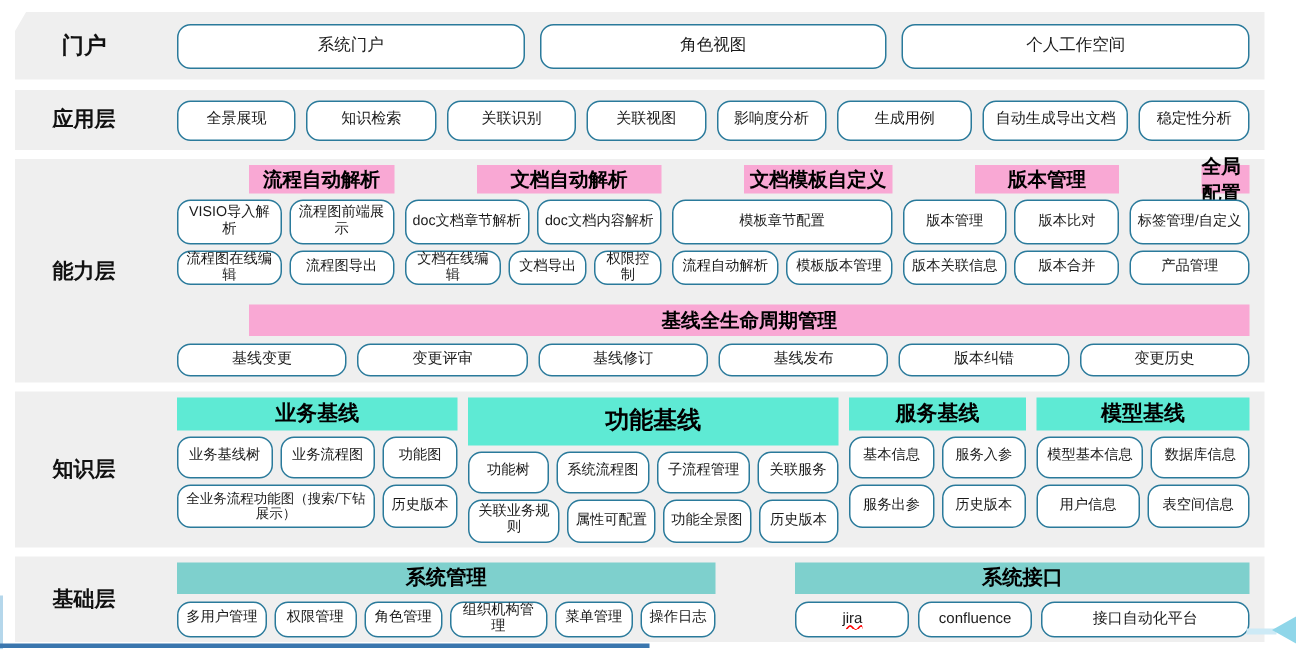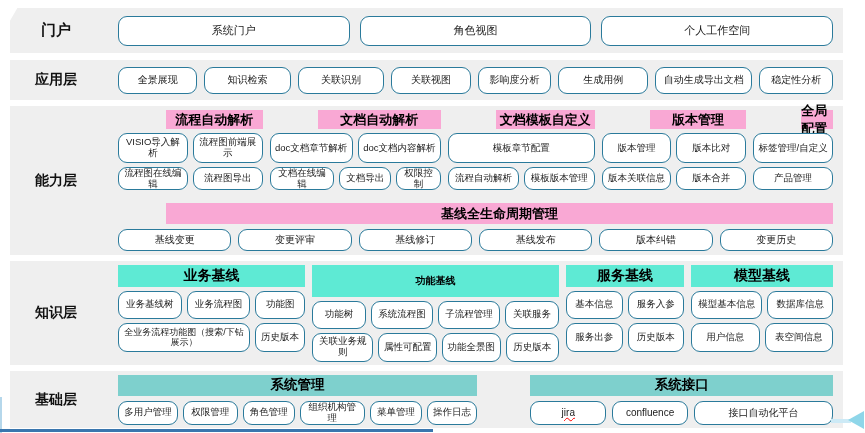--- a/index.html
+++ b/index.html
@@ -152,21 +152,21 @@
             <div class="btn small" style="flex:1;">业务流程图</div>
             <div class="btn small" style="flex:0.75;">功能图</div>
           </div>
           <div class="row" style="height:29px;gap:5px;">
             <div class="btn" style="flex:2.3;font-size:9px;">全业务流程功能图（搜索/下钻展示）</div>
             <div class="btn small" style="flex:0.78;">历史版本</div>
           </div>
         </div>
 
         <div class="group" style="flex:247;">
-          <div class="hdr hdr-gray" style="height:32px;font-size:10px;">功能基线</div>
+          <div class="hdr hdr-gray" style="height:32px;font-size:16px;">功能基线</div>
           <div class="row" style="height:28px;gap:5px;">
             <div class="btn small" style="flex:0.85;">功能树</div>
             <div class="btn small" style="flex:1;text-align:center;">系统流程图</div>
             <div class="btn small" style="flex:1;">子流程管理</div>
             <div class="btn small" style="flex:0.85;">关联服务</div>
           </div>
           <div class="row" style="height:29px;gap:5px;">
             <div class="btn small" style="flex:1;">关联业务规则</div>
             <div class="btn small" style="flex:0.95;">属性可配置</div>
             <div class="btn small" style="flex:0.95;">功能全景图</div>

